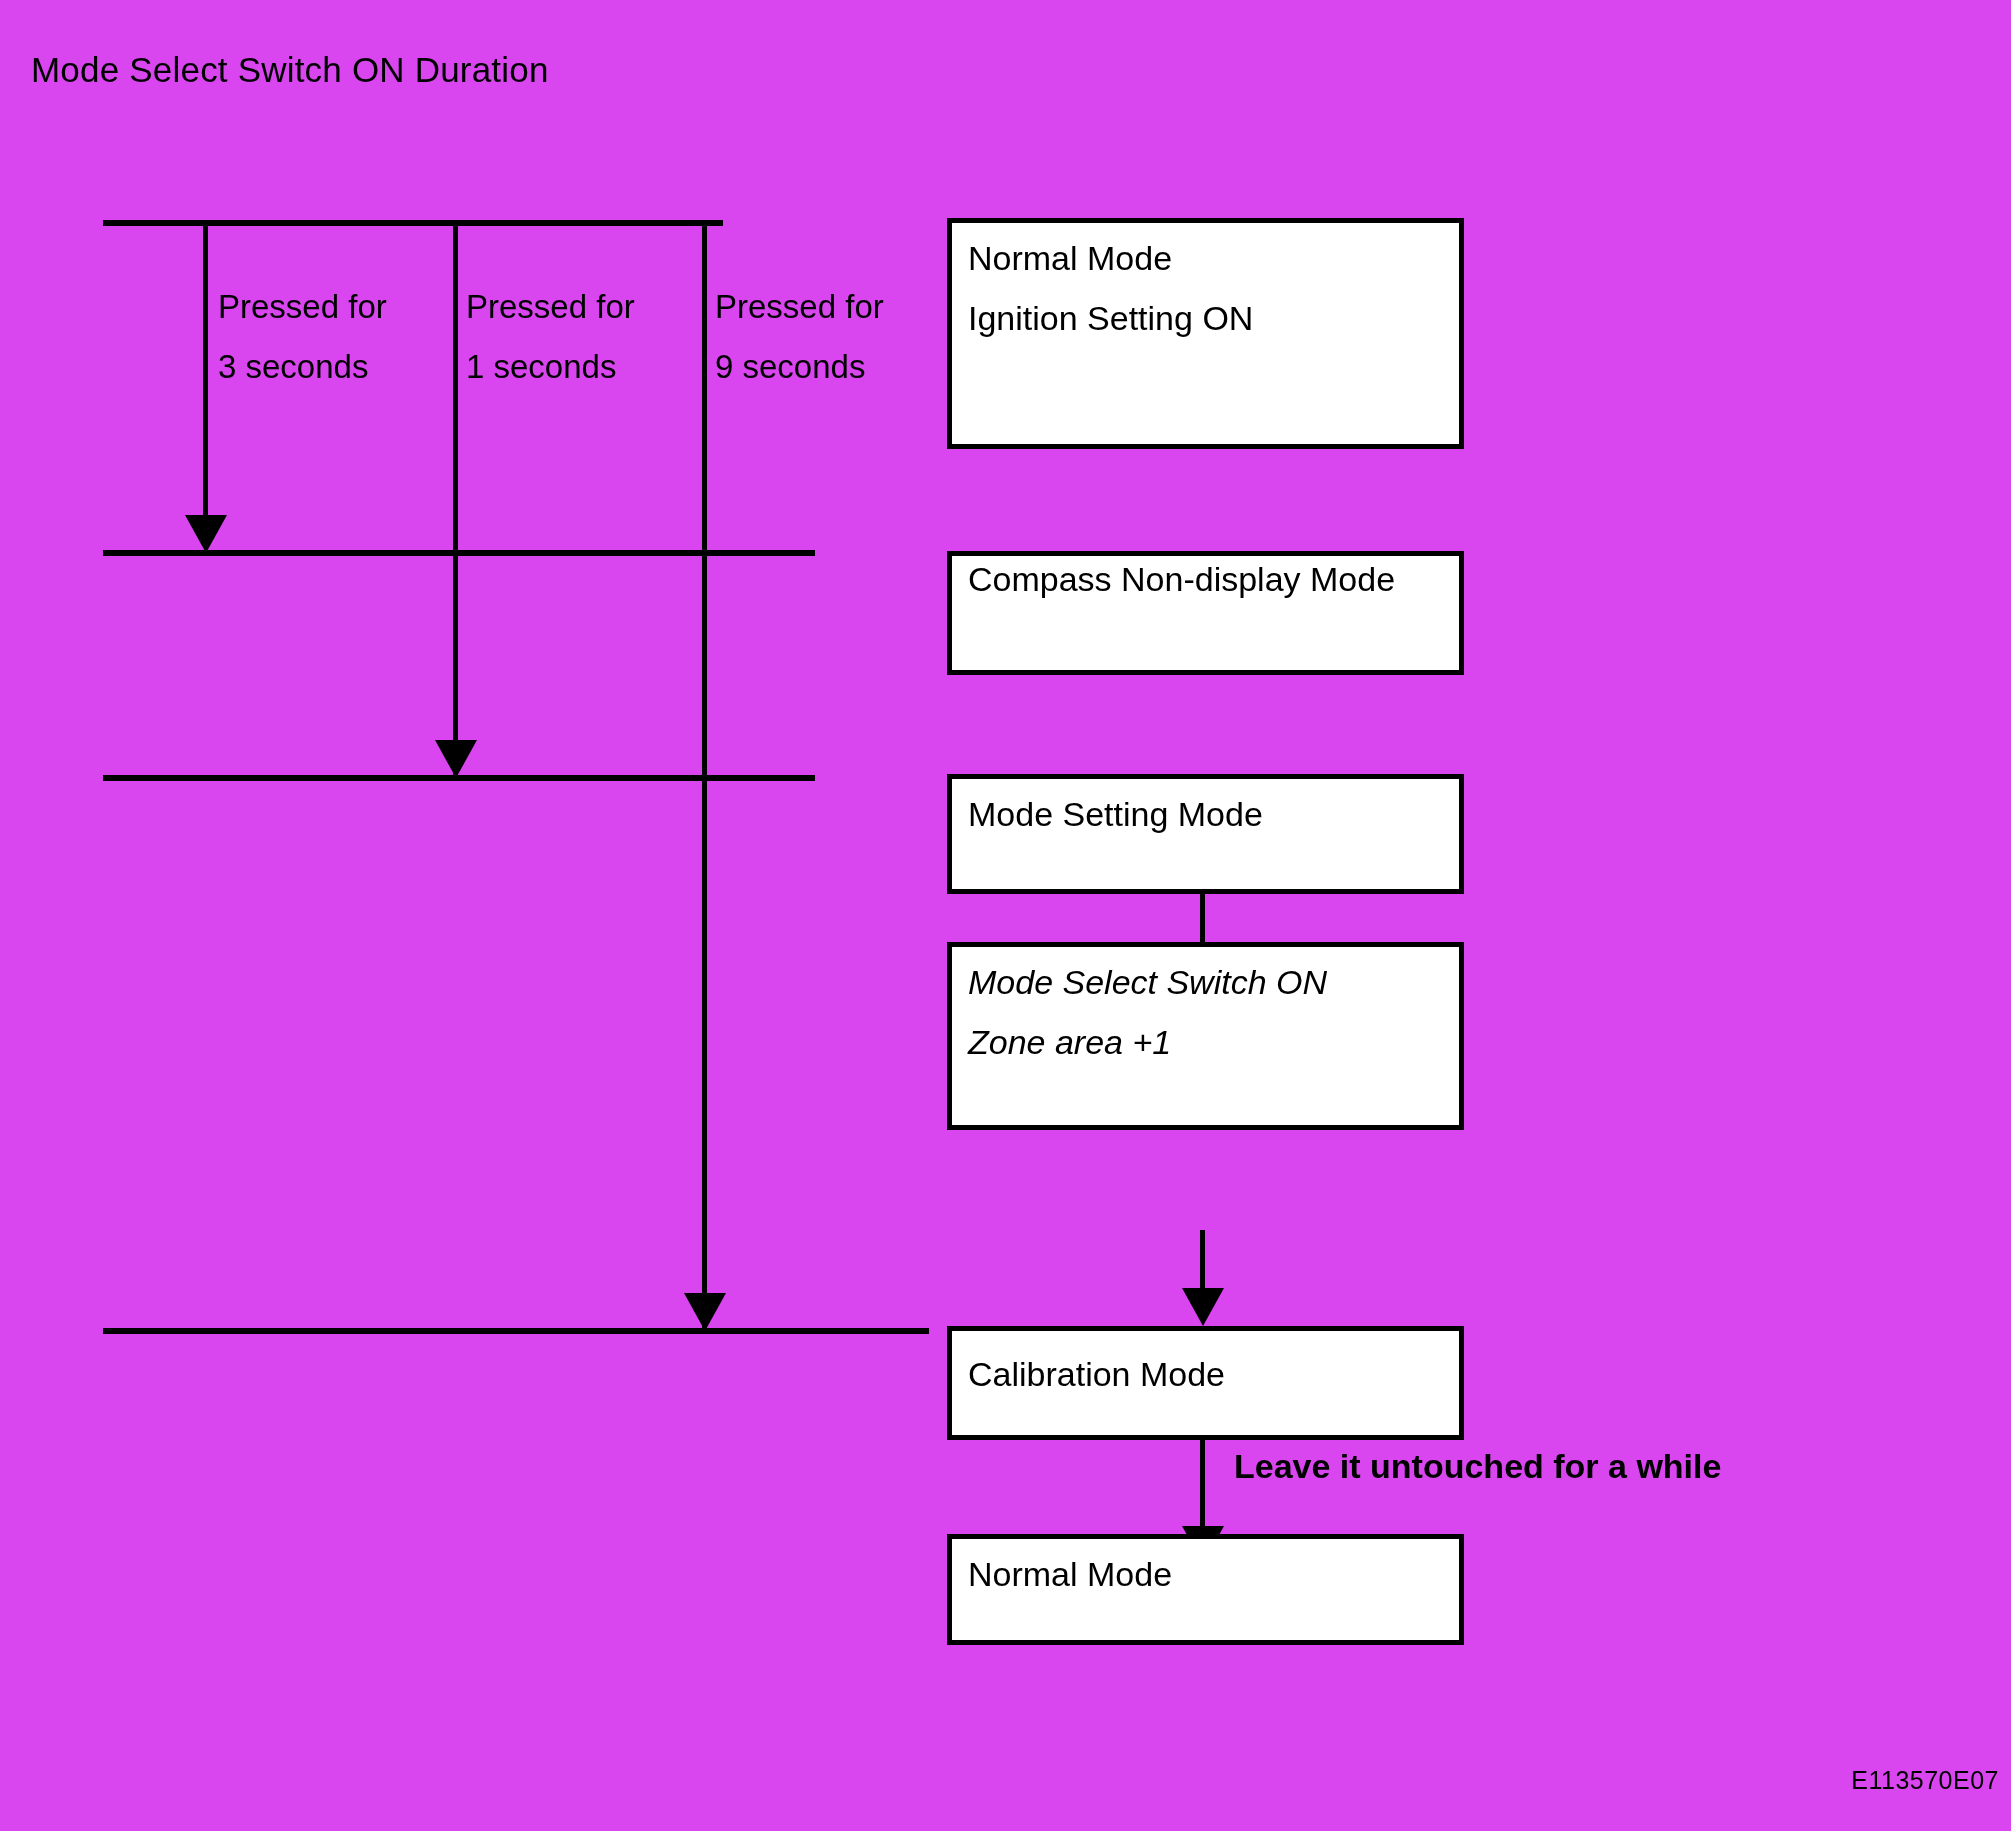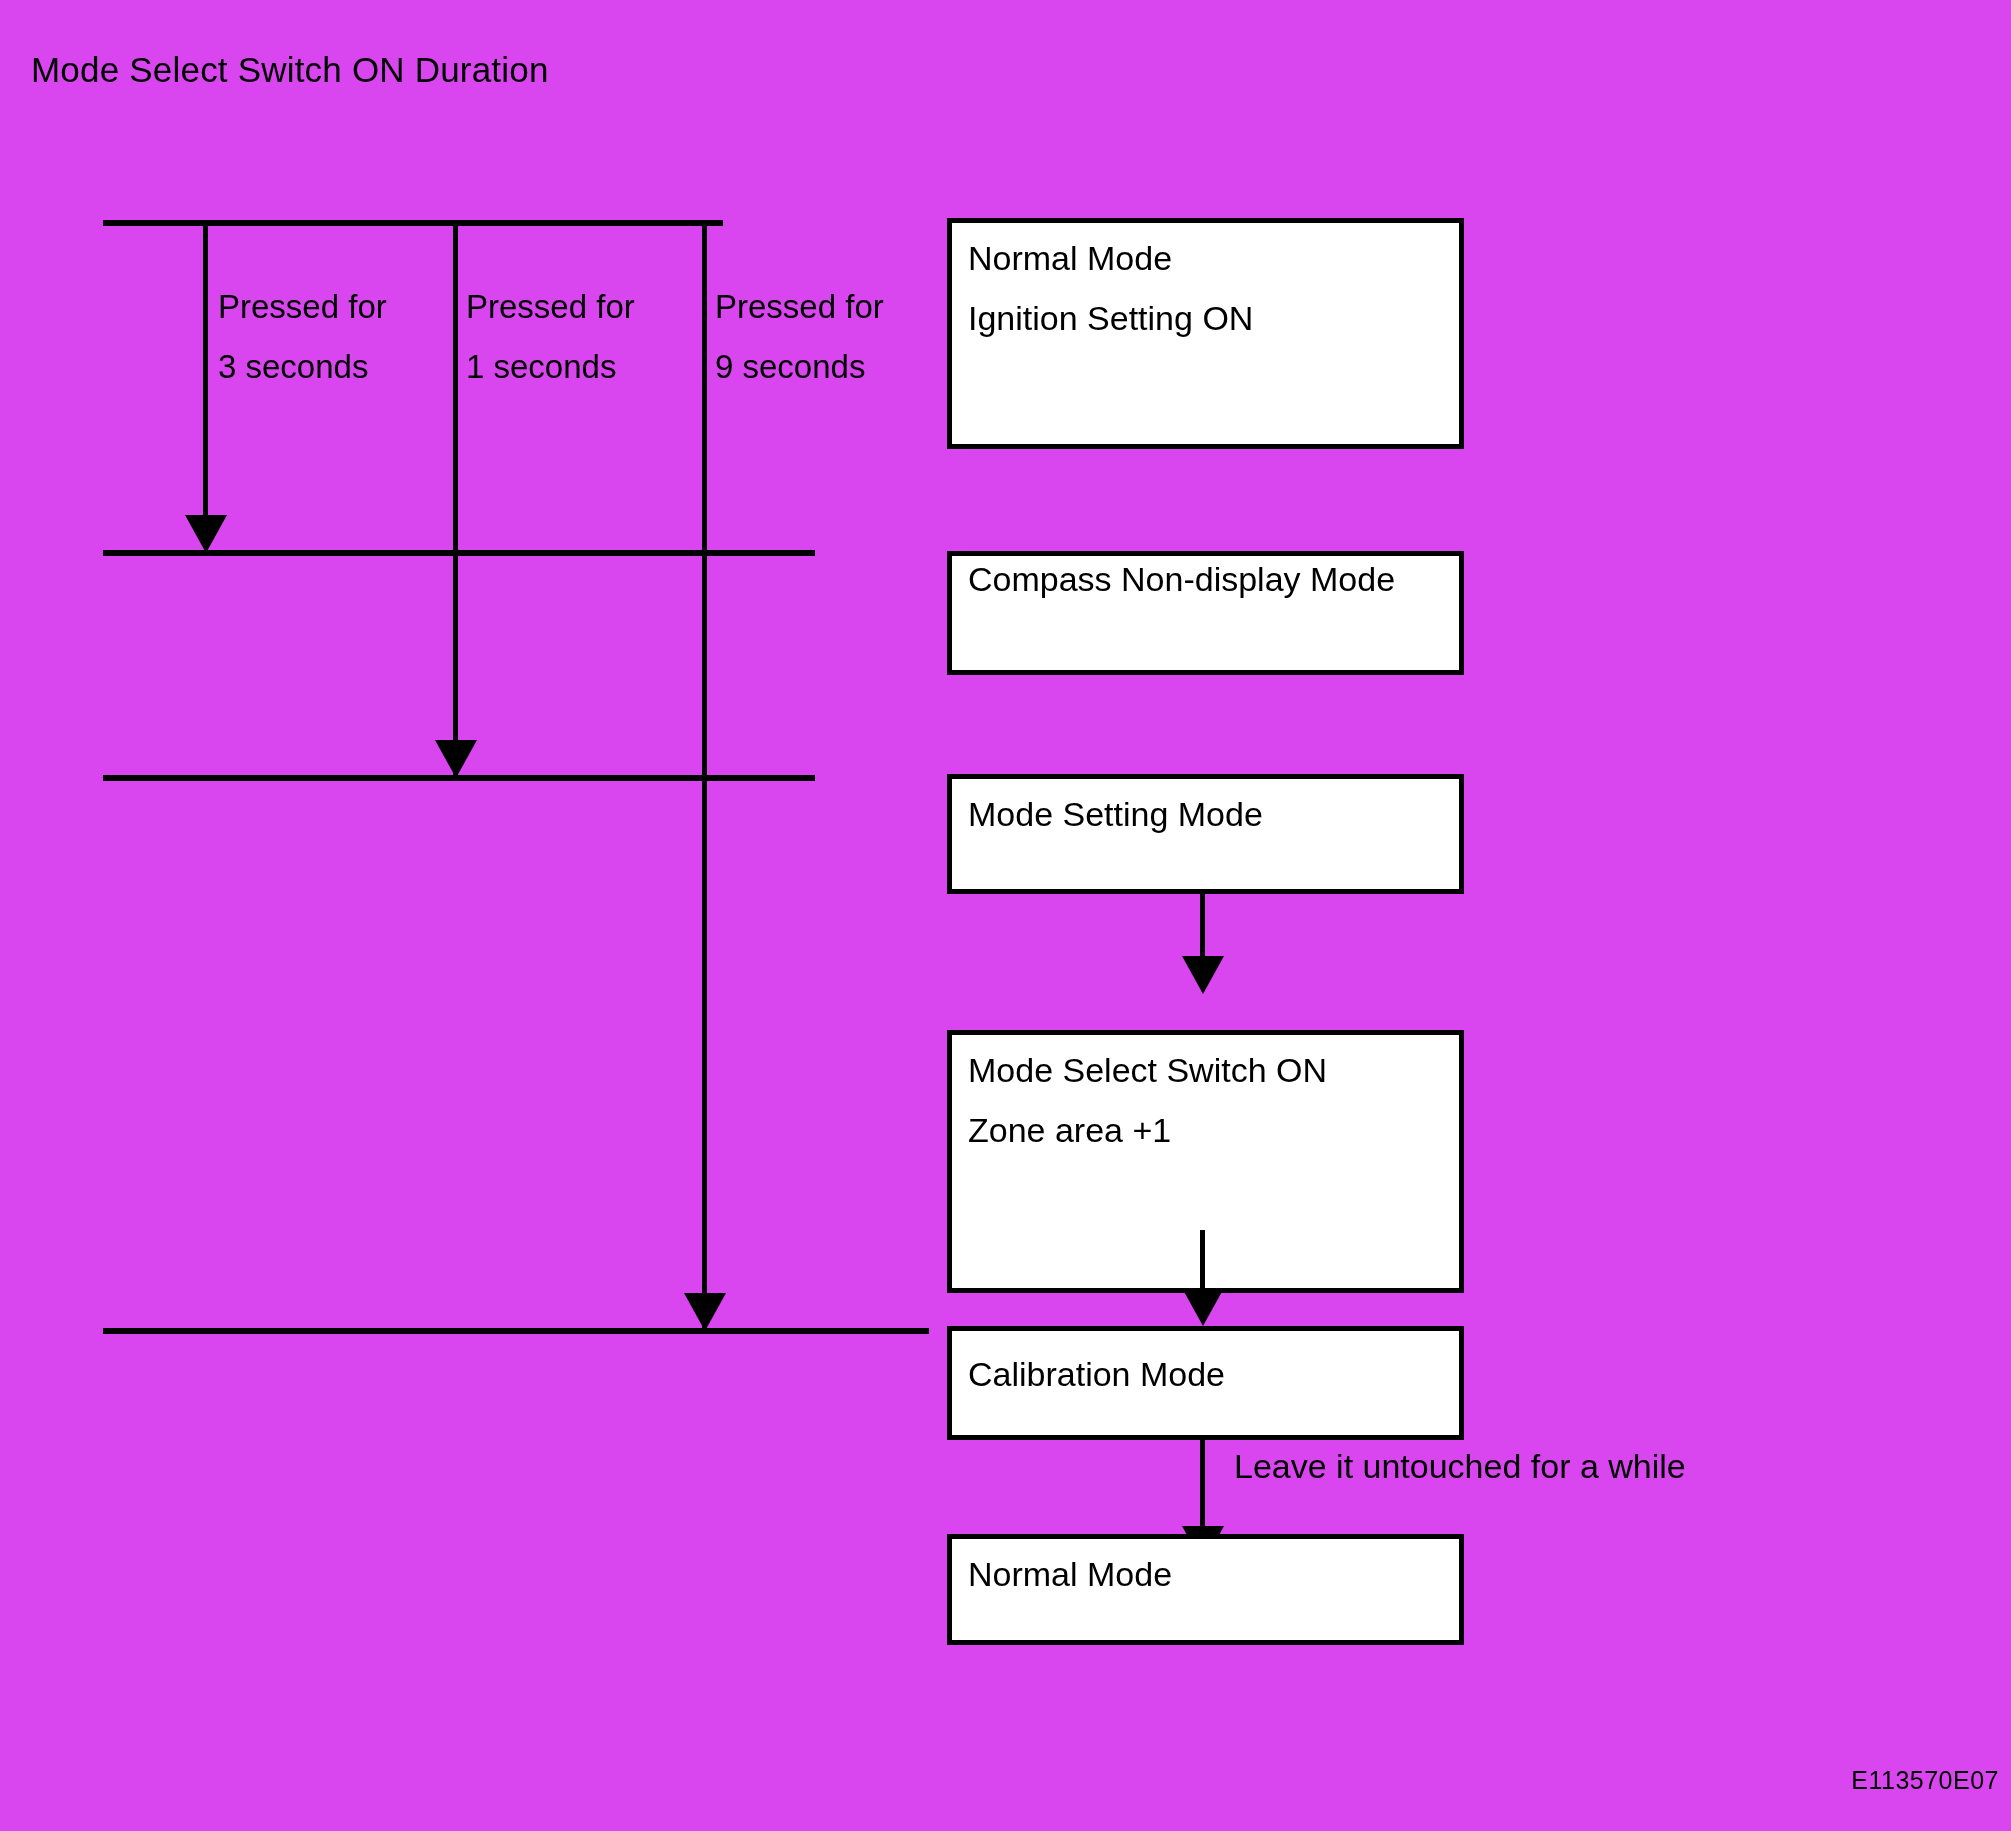--- a/index.html
+++ b/index.html
@@ -125,35 +125,35 @@
       <div class="box-line" style="top:4px;">Compass Non-display Mode</div>
     </div>
 
     <div class="mode-box" style="left:947px; top:774px; width:517px; height:120px;">
       <div class="box-line" style="top:16px;">Mode Setting Mode</div>
     </div>
 
     <div class="arrow-stem" style="left:1200px; top:894px; height:67px;"></div>
     <div class="arrow-head" style="left:1182px; top:956px;"></div>
 
-    <div class="mode-box" style="left:947px; top:1030px; width:517px; height:263px;">
+    <div class="mode-box" style="left:947px; top:942px; width:517px; height:188px;font-style:italic;">
       <div class="box-line" style="top:16px;">Mode Select Switch ON</div>
       <div class="box-line" style="top:76px;">Zone area +1</div>
     </div>
 
     <div class="arrow-stem" style="left:1200px; top:1230px; height:62px;"></div>
     <div class="arrow-head" style="left:1182px; top:1288px;"></div>
 
     <div class="mode-box" style="left:947px; top:1326px; width:517px; height:114px;">
       <div class="box-line" style="top:24px;">Calibration Mode</div>
     </div>
 
     <div class="arrow-stem" style="left:1200px; top:1440px; height:90px;"></div>
     <div class="arrow-head" style="left:1182px; top:1526px;"></div>
-    <div class="side-note" style="left:1234px; top:1447px;">Leave it untouched for a while</div>
+    <div class="side-note" style="left:1234px; top:1447px;font-weight:bold;">Leave it untouched for a while</div>
 
     <div class="mode-box" style="left:947px; top:1534px; width:517px; height:111px;">
       <div class="box-line" style="top:16px;">Normal Mode</div>
     </div>
   </div>
 
   <div id="ref-code">E113570E07</div>
 
 </div>
 

